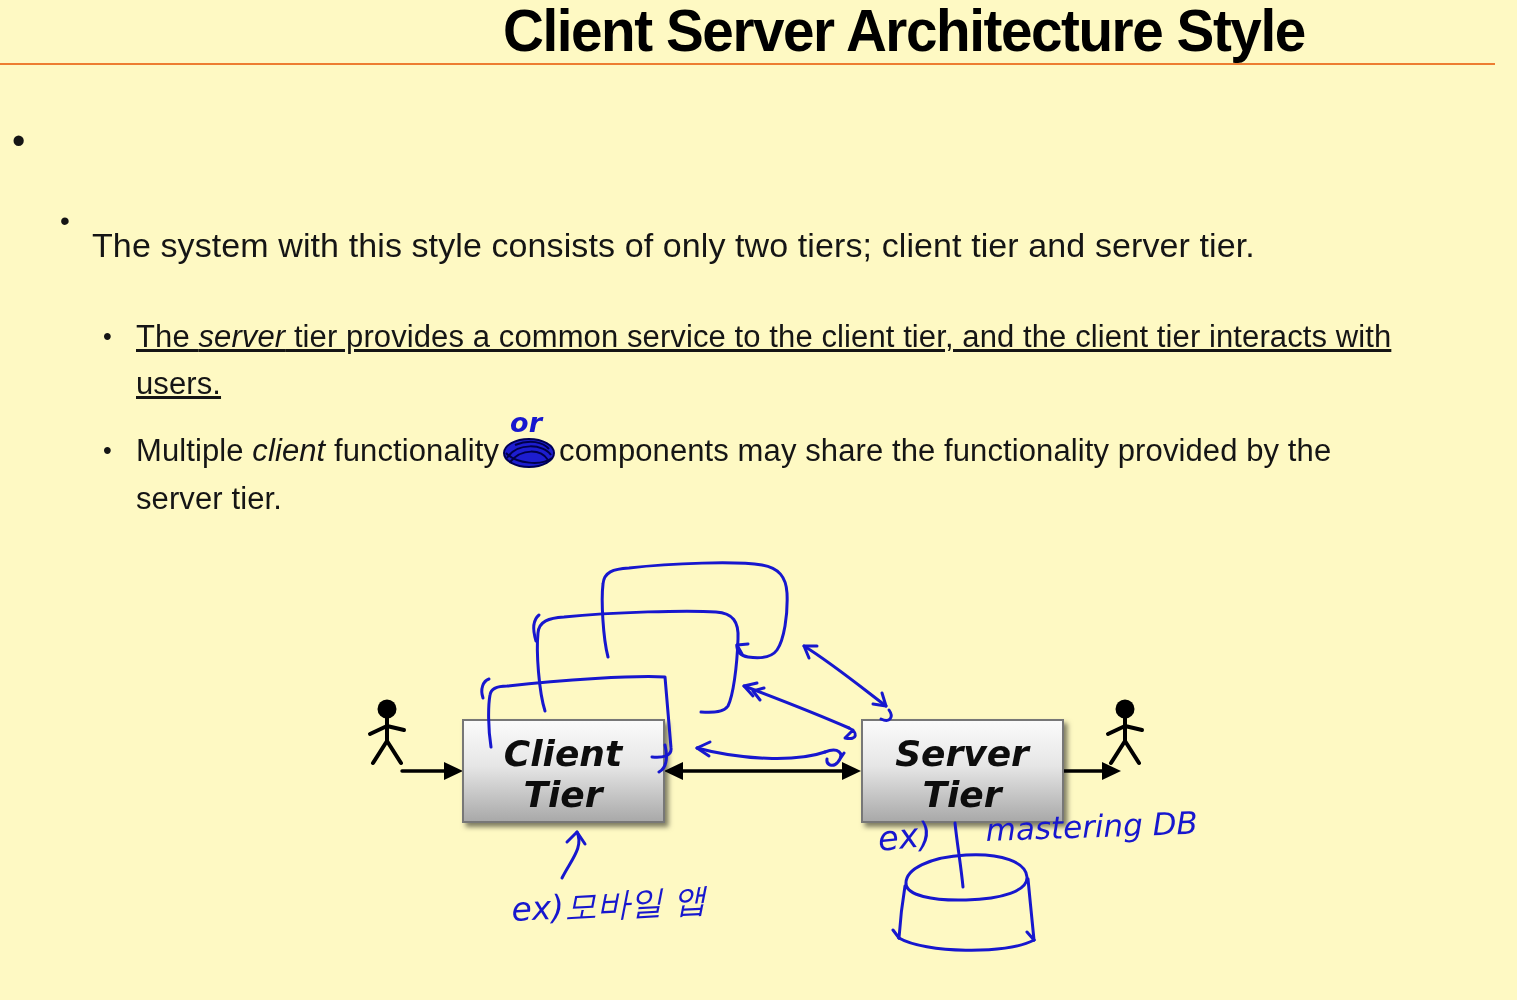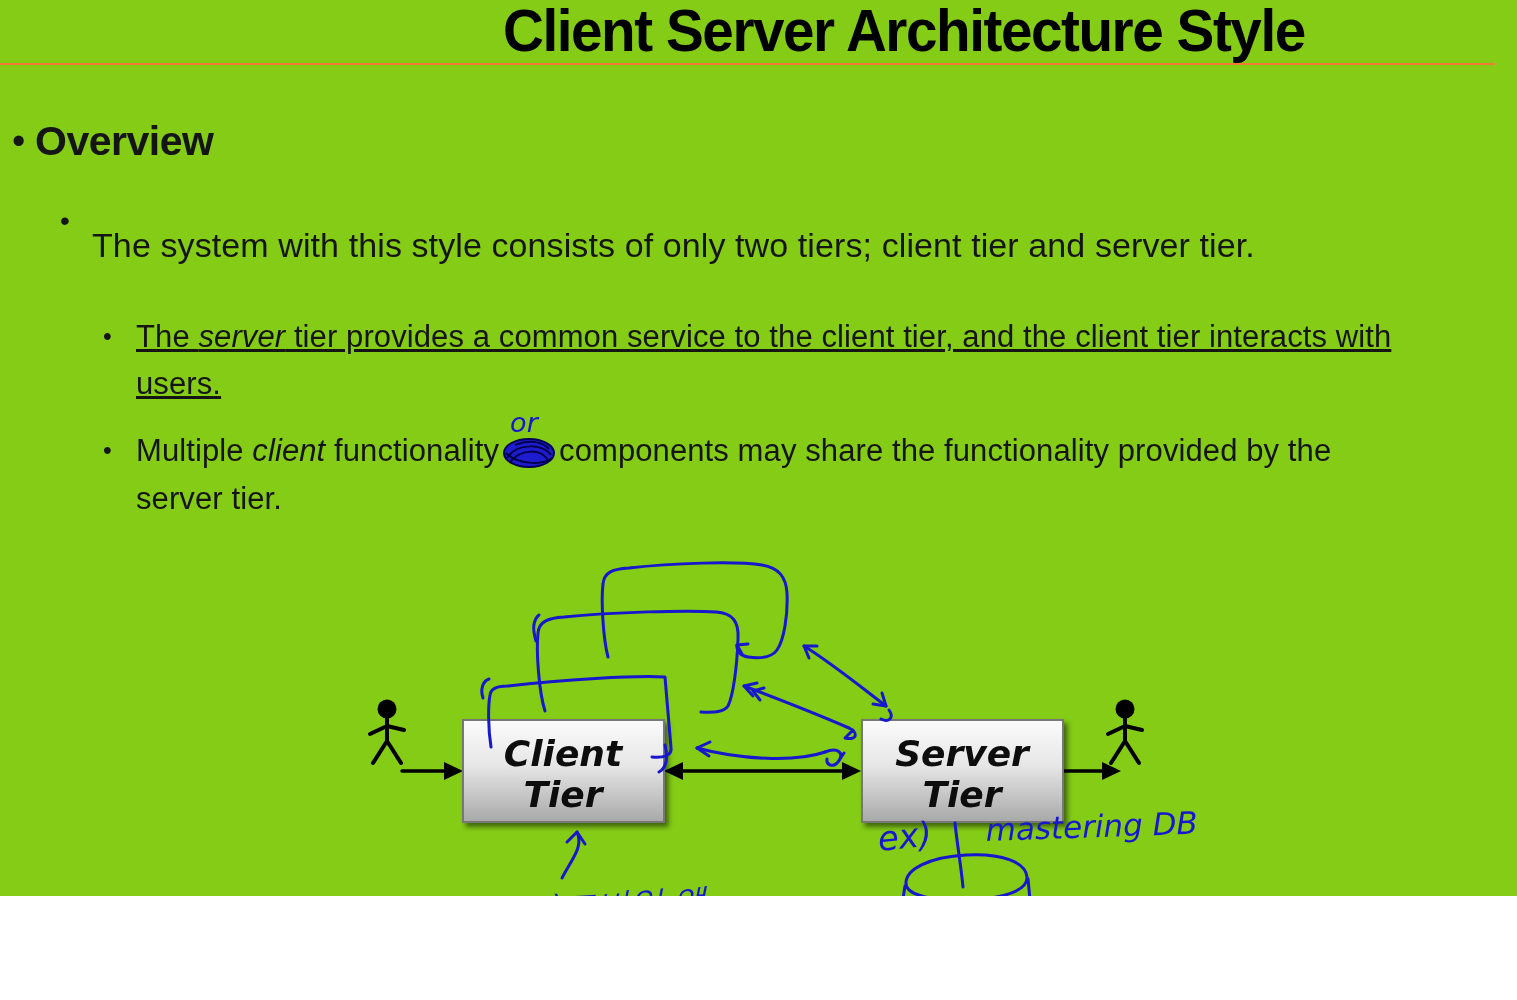--- a/index.html
+++ b/index.html
@@ -1,17 +1,17 @@
 <!DOCTYPE html>
 <html style="--ink: #1717CE; --accent: #ED7D31;"><head>
 <meta charset="utf-8">
 <style>
   :root{ --ink:#1717CE; --accent:#ED7D31; }
   html,body{margin:0;padding:0;background:#fff;}
-  .stage{position:relative;width:1517px;height:896px;background:#84cc16;overflow:hidden;
+  .stage{position:relative;width:1517px;height:1000px;background:#fef9c3;overflow:hidden;
          font-family:"Liberation Sans",sans-serif;color:#151515;}
 
   .title{position:absolute;top:0px;left:503px;margin:0;white-space:nowrap;
          font-size:59px;font-weight:800;letter-spacing:-1.5px;color:#000;
          transform:scaleX(.96);transform-origin:left top;line-height:62px;}
   .rule{position:absolute;top:63px;left:0;width:1495px;height:2px;background:var(--accent);}
 
   .row{position:absolute;display:flex;align-items:flex-start;}
   .dot{flex:none;color:#151515;}
   .txt{margin:0;}
@@ -29,21 +29,21 @@
   .l3b{top:427px;}
   .l3 .dot{width:33px;font-size:25px;line-height:47px;}
   .l3 .txt{font-size:31px;line-height:47px;letter-spacing:.1px;}
   .l3a .txt{width:1320px;text-decoration:underline;}
   .l3b .txt{width:1280px;line-height:48px;}
   .em{font-style:italic;}
 
   .scribble{display:inline-block;position:relative;width:54px;height:34px;
             vertical-align:-9px;margin:0 3px;}
   .or{position:absolute;top:-37px;left:8px;color:var(--ink);
-      font-size:27px;font-style:italic;font-family:"DejaVu Sans",sans-serif;}
+      font-size:27px;font-style:italic;font-family:"DejaVu Sans",sans-serif;font-weight:bold;}
 
   .diagram{position:absolute;left:0;top:0;width:1517px;height:1000px;}
   .blk{stroke:#000;stroke-width:3.4;fill:none;stroke-linecap:round;}
   .blkfill{fill:#000;stroke:none;}
   .actorline{stroke:#000;stroke-width:4;fill:none;stroke-linecap:round;stroke-linejoin:round;}
   .box{fill:url(#gbox);stroke:#777;stroke-width:2;}
   .boxlabel{fill:#0d0d0d;font-family:"DejaVu Sans",sans-serif;font-weight:bold;
             font-style:italic;font-size:36px;text-anchor:middle;}
   .ink{stroke:var(--ink);stroke-width:3;fill:none;stroke-linecap:round;stroke-linejoin:round;}
   .hand{fill:var(--ink);font-style:italic;font-family:"DejaVu Sans",sans-serif;}
@@ -51,21 +51,20 @@
 </head>
 <body>
 
 <div class="stage">
 
   <h1 class="title">Client Server Architecture Style</h1>
   <div class="rule"></div>
 
   <div class="row l1">
     <span class="dot">•</span>
-    <p class="txt">Overview</p>
   </div>
 
   <div class="row l2">
     <span class="dot">•</span>
     <p class="txt">The system with this style consists of only two tiers; client tier and server tier.</p>
   </div>
 
   <div class="row l3 l3a">
     <span class="dot">•</span>
     <p class="txt"><span>The </span><span class="em">server</span><span> tier provides a common service to the client tier, and the client tier interacts with users.</span></p>

